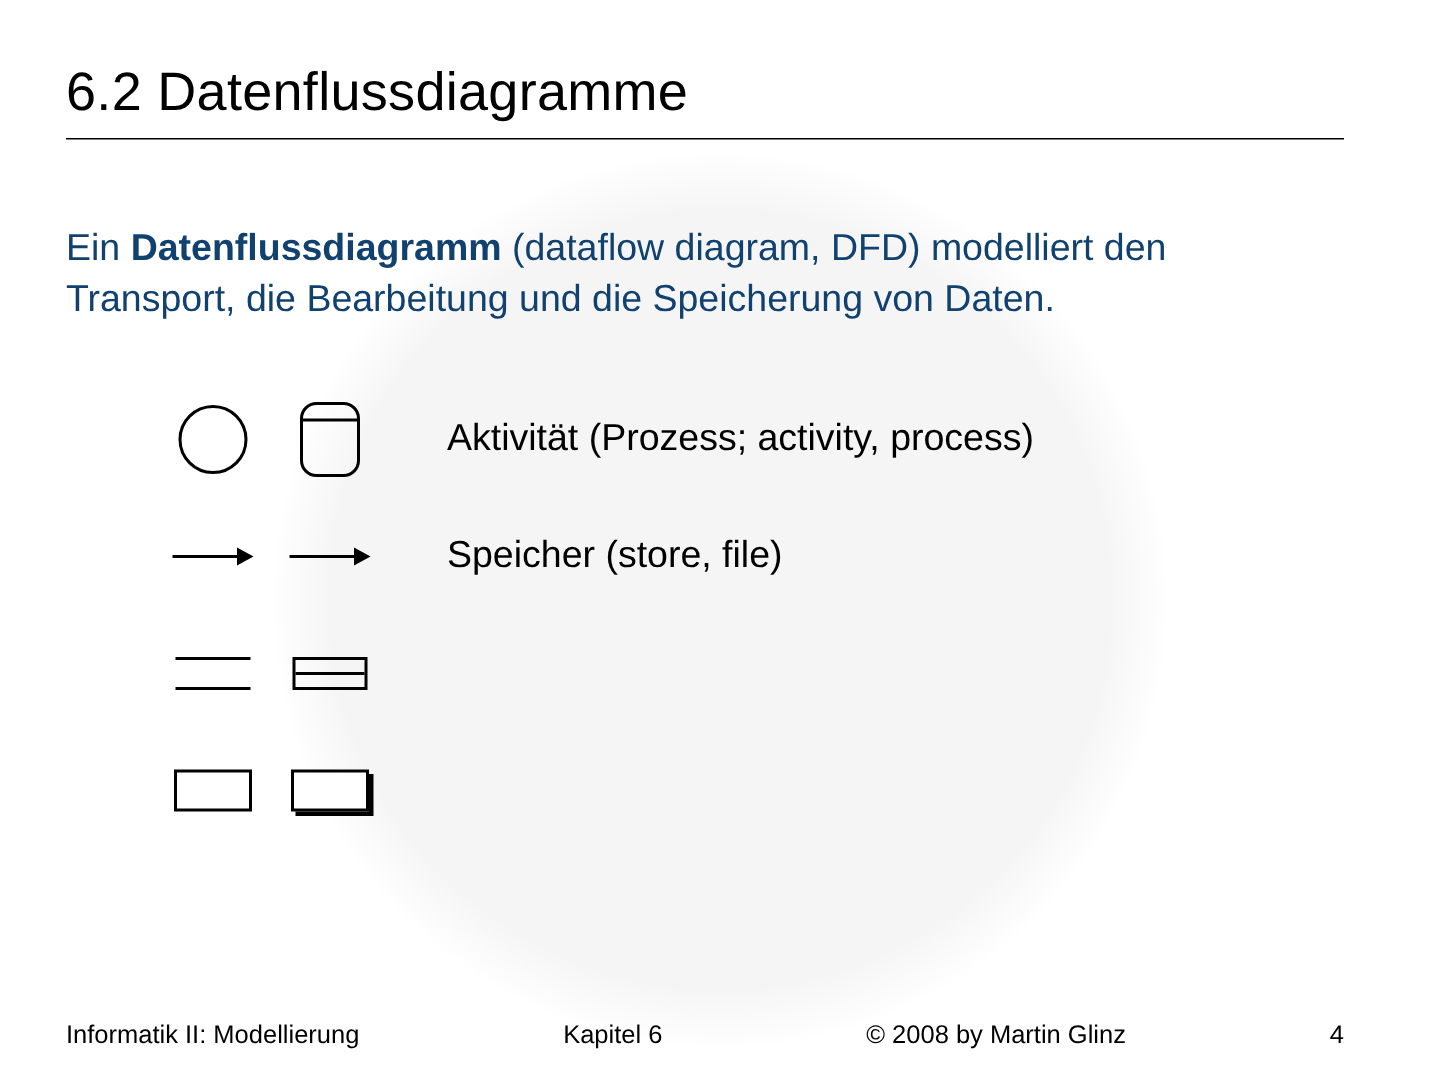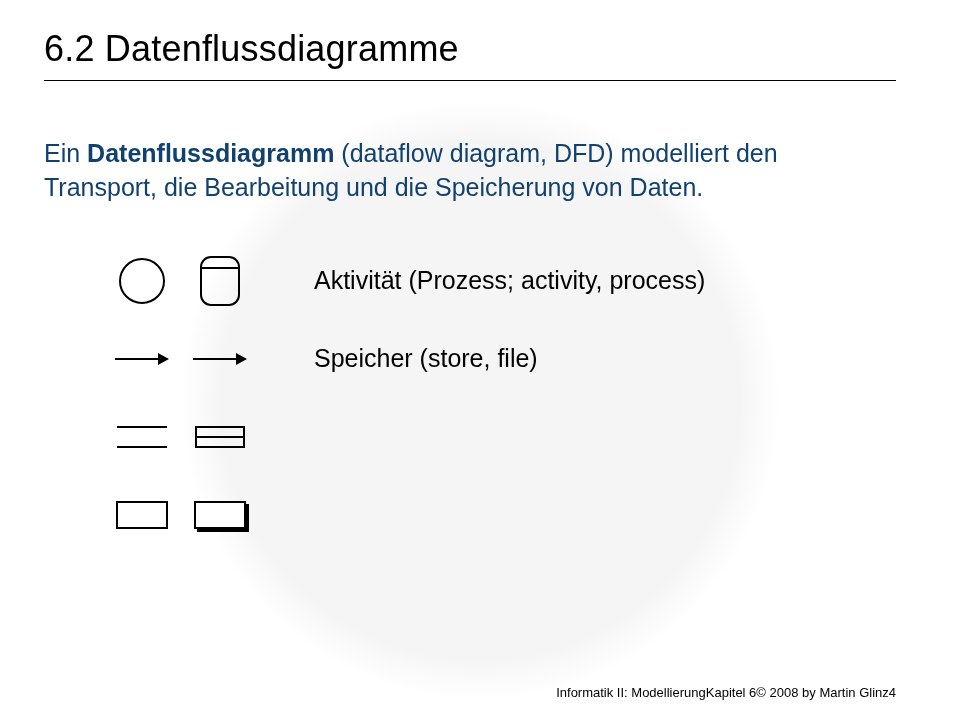--- a/index.html
+++ b/index.html
@@ -1,19 +1,19 @@
 <!DOCTYPE html>
 <html><head>
 <meta charset="utf-8">
 <style>
   * { box-sizing: border-box; margin: 0; padding: 0; }
   html, body { width: 960px; height: 720px; font-family: Arial, Helvetica, sans-serif; background: #fff; color: #000; }
   .slide {
     width: 940px; height: 720px;
-    padding: 28px 44px 20px 44px;
+    padding: 40px 44px 20px 44px;
     position: relative;
     background-image: radial-gradient(circle at 480px 400px, rgba(0,0,0,0.04) 0, rgba(0,0,0,0.04) 260px, rgba(0,0,0,0) 300px);
   }
   .title {
     font-size: 36px;
     font-weight: 400;
     color: #000;
     margin-bottom: 10px;
     letter-spacing: 0.2px;
   }
@@ -26,21 +26,21 @@
     line-height: 1.35;
     color: #11416f;
     margin-top: 16px;
   }
   .body .para1 { margin-bottom: 48px; }
   .term { font-weight: 700; }
   .para2 { margin-bottom: 54px; }
 
   .notation-area {
     display: flex;
-    gap: 46px;
+    gap: 30px;
     margin-left: 70px;
   }
   .symbol-grid {
     display: grid;
     grid-template-columns: 56px 56px;
     grid-auto-rows: 56px;
     column-gap: 22px;
     row-gap: 22px;
     align-items: center;
     justify-items: center;
@@ -117,24 +117,24 @@
   .sym-rect-shadow {
     width: 52px; height: 28px;
     border: 2.2px solid #000;
     box-shadow: 3px 3px 0 #000;
     background: #fff;
   }
 
   .footer {
     position: absolute;
     bottom: 20px;
-    left: 29px; right: 44px;
+    left: 44px; right: 44px;
     display: flex;
-    justify-content: flex-end;
-    font-size: 13px;
+    justify-content: space-between;
+    font-size: 17px;
     color: #000;
   }
 </style>
 </head>
 <body>
 
 <div class="slide">
 
   <h1 class="title">6.2   Datenflussdiagramme</h1>
   <hr class="hr">

